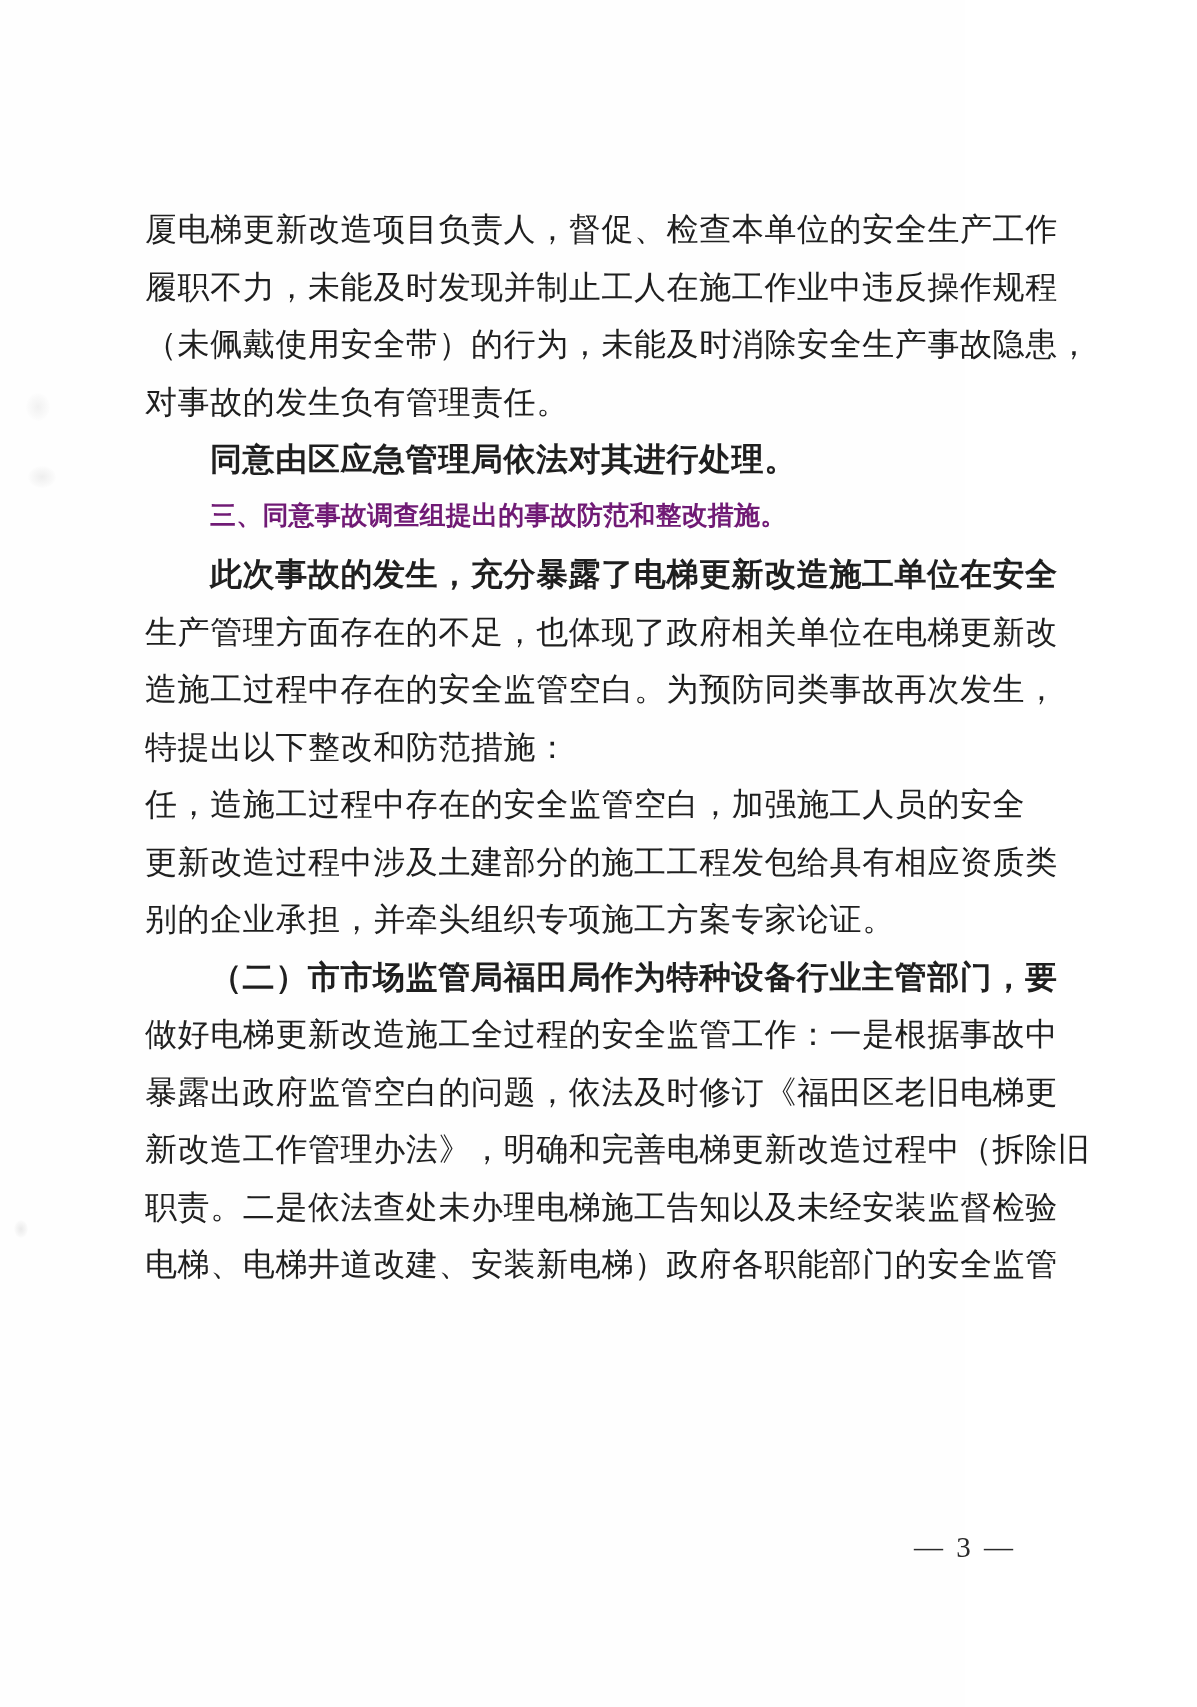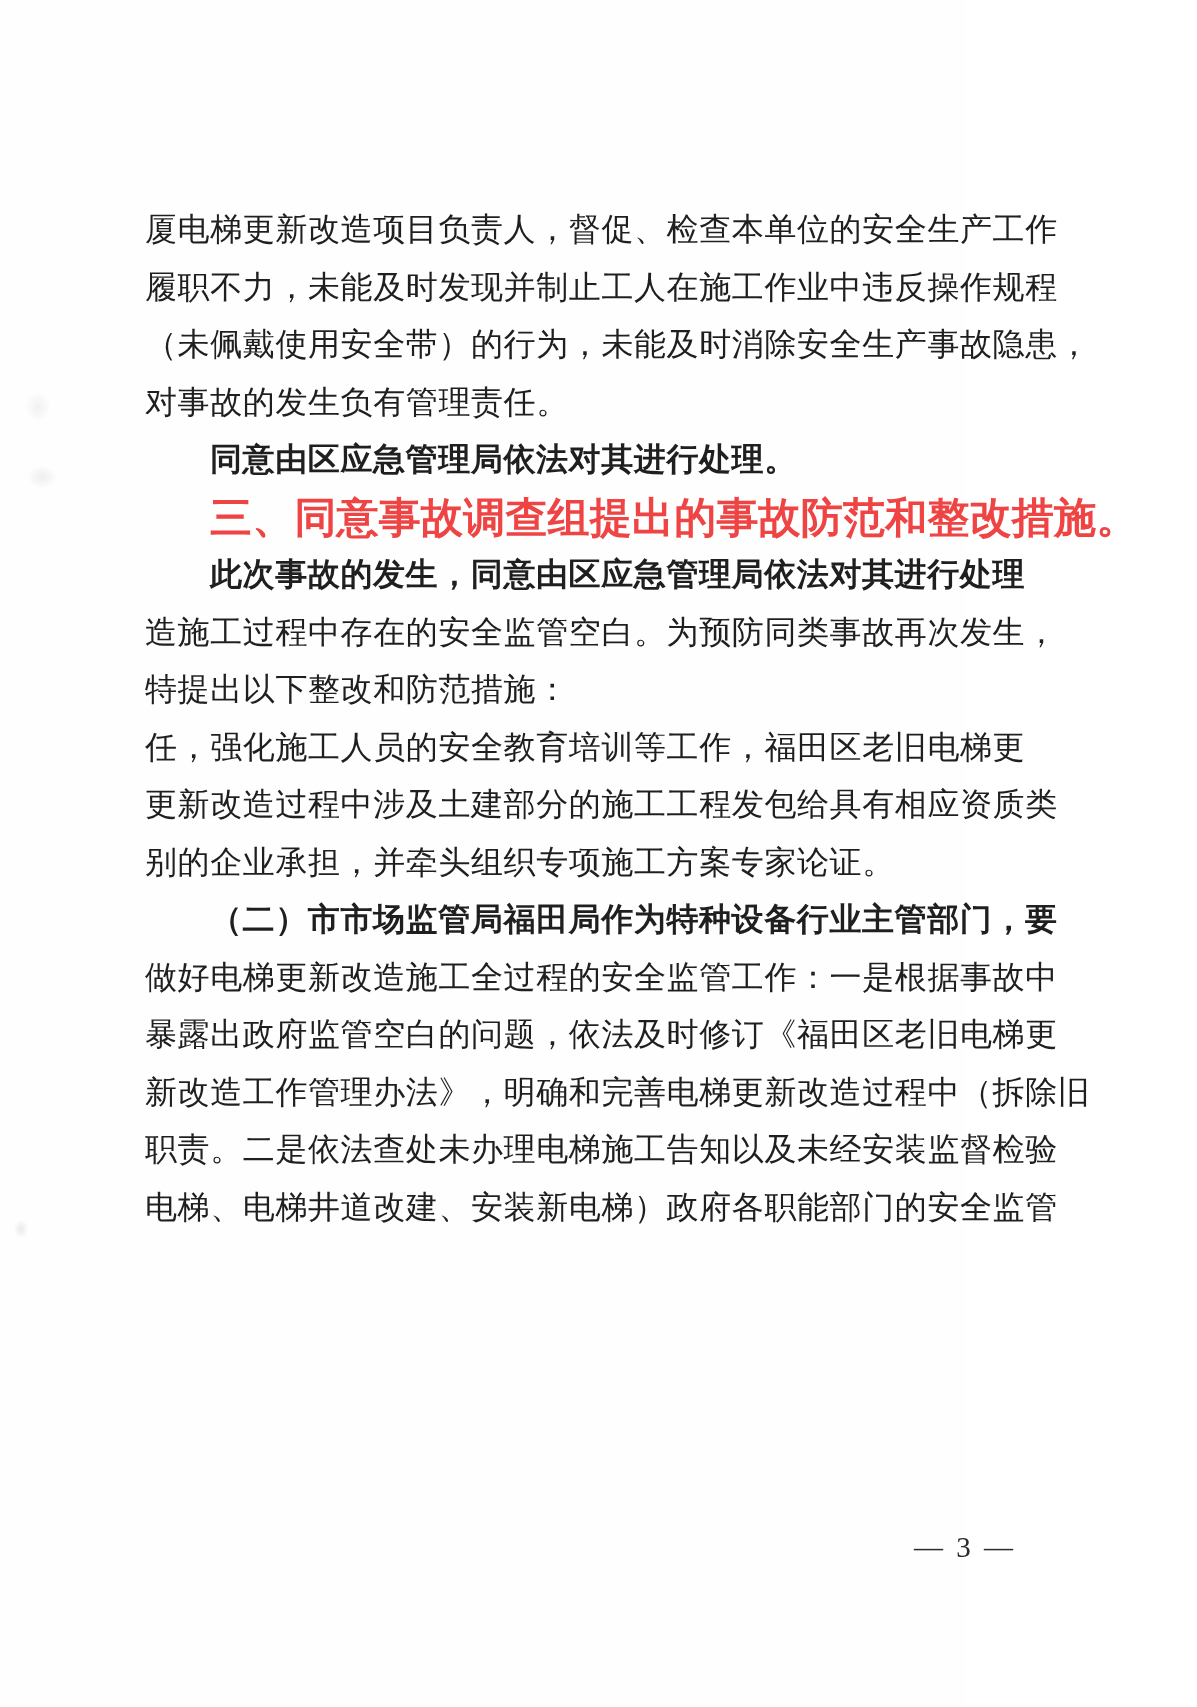--- a/index.html
+++ b/index.html
@@ -34,24 +34,24 @@
   .line {
     height: 57.5px;
     line-height: 57.5px;
     white-space: nowrap;
   }
   .indent {
     padding-left: 65px;
     font-weight: bold;
   }
   .heading {
-    font-family: Liberation Sans, sans-serif;
+    font-family: Liberation Mono, monospace;
     font-weight: 700;
-    color: #ef4444;
-    font-size: 42px;
+    color: #701a75;
+    font-size: 26px;
     letter-spacing: 0.2px;
   }
   .page-number {
     position: absolute;
     left: 880px;
     top: 1527px;
     width: 170px;
     height: 40px;
     line-height: 40px;
     text-align: center;
@@ -76,24 +76,25 @@
 
 <div class="page">
 
   <div class="doc-text">
     <div class="line">厦电梯更新改造项目负责人，督促、检查本单位的安全生产工作</div>
     <div class="line">履职不力，未能及时发现并制止工人在施工作业中违反操作规程</div>
     <div class="line">（未佩戴使用安全带）的行为，未能及时消除安全生产事故隐患，</div>
     <div class="line">对事故的发生负有管理责任。</div>
     <div class="line indent">同意由区应急管理局依法对其进行处理。</div>
     <div class="line indent heading">三、同意事故调查组提出的事故防范和整改措施。</div>
-    <div class="line indent">此次事故的发生，同意由区应急管理局依法对其进行处理</div>
+    <div class="line indent">此次事故的发生，充分暴露了电梯更新改造施工单位在安全</div>
+    <div class="line">生产管理方面存在的不足，也体现了政府相关单位在电梯更新改</div>
     <div class="line">造施工过程中存在的安全监管空白。为预防同类事故再次发生，</div>
     <div class="line">特提出以下整改和防范措施：</div>
-    <div class="line">任，强化施工人员的安全教育培训等工作，福田区老旧电梯更</div>
+    <div class="line">任，造施工过程中存在的安全监管空白，加强施工人员的安全</div>
     <div class="line">更新改造过程中涉及土建部分的施工工程发包给具有相应资质类</div>
     <div class="line">别的企业承担，并牵头组织专项施工方案专家论证。</div>
     <div class="line indent">（二）市市场监管局福田局作为特种设备行业主管部门，要</div>
     <div class="line">做好电梯更新改造施工全过程的安全监管工作：一是根据事故中</div>
     <div class="line">暴露出政府监管空白的问题，依法及时修订《福田区老旧电梯更</div>
     <div class="line">新改造工作管理办法》，明确和完善电梯更新改造过程中（拆除旧</div>
     <div class="line">职责。二是依法查处未办理电梯施工告知以及未经安装监督检验</div>
     <div class="line">电梯、电梯井道改建、安装新电梯）政府各职能部门的安全监管</div>
   </div>
 

